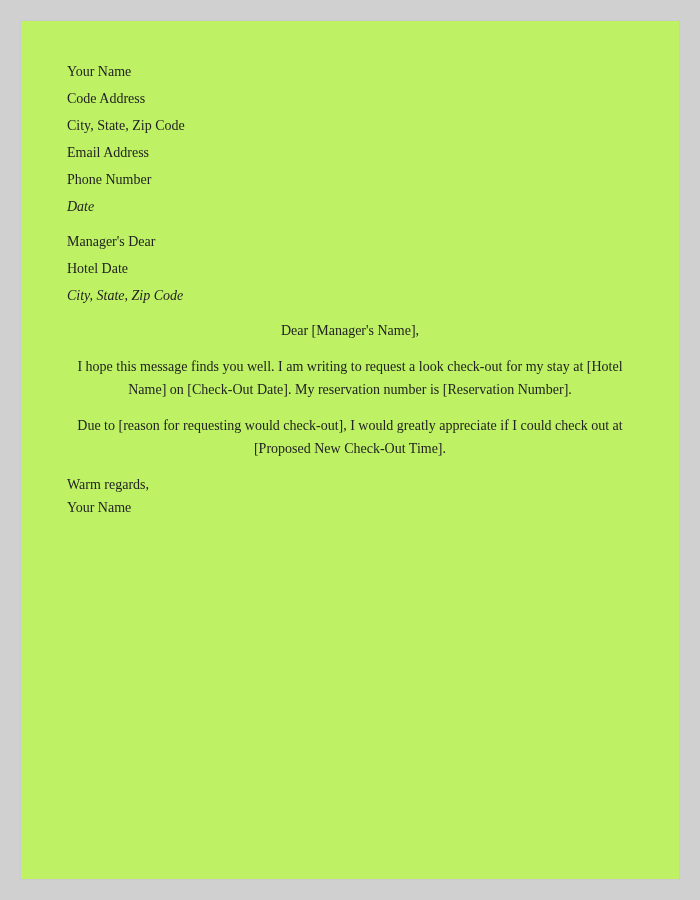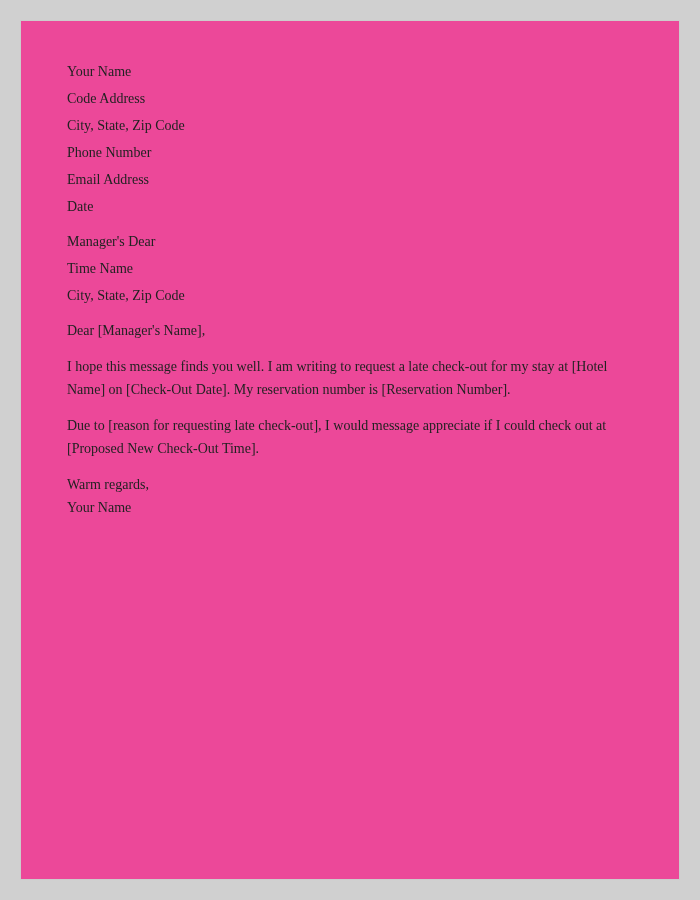--- a/index.html
+++ b/index.html
@@ -14,41 +14,43 @@
       justify-content: center;
       align-items: flex-start;
       min-height: 900px;
       padding: 20px;
       font-family: Georgia, 'Times New Roman', serif;
     }
 
     .page-container {
       width: 660px;
       min-height: 860px;
-      background-color: #ec4899;
+      background-color: #bef264;
       border: 1px solid #cccccc;
       padding: 40px 46px;
     }
 
     .letter-line {
       font-size: 14px;
       color: #222222;
       line-height: 1.5;
       margin-bottom: 6px;
     }
 
     .letter-line.spacer {
       margin-bottom: 14px;
+      font-style: italic;
     }
 
     .letter-paragraph {
       font-size: 14px;
       color: #222222;
       line-height: 1.6;
       margin-bottom: 14px;
+      text-align: center;
     }
 
     .letter-closing {
       font-size: 14px;
       color: #222222;
       line-height: 1.5;
       margin-bottom: 0;
     }
 
     .letter-signoff {
@@ -59,31 +61,31 @@
     }
   </style>
 </head>
 <body>
 
 <div class="page-container">
 
   <p class="letter-line">Your Name</p>
   <p class="letter-line">Code Address</p>
   <p class="letter-line">City, State, Zip Code</p>
+  <p class="letter-line">Email Address</p>
   <p class="letter-line">Phone Number</p>
-  <p class="letter-line">Email Address</p>
   <p class="letter-line spacer">Date</p>
 
   <p class="letter-line">Manager's Dear</p>
-  <p class="letter-line">Time Name</p>
+  <p class="letter-line">Hotel Date</p>
   <p class="letter-line spacer">City, State, Zip Code</p>
 
   <p class="letter-paragraph">Dear [Manager's Name],</p>
 
-  <p class="letter-paragraph">I hope this message finds you well. I am writing to request a late check-out for my stay at [Hotel Name] on [Check-Out Date]. My reservation number is [Reservation Number].</p>
+  <p class="letter-paragraph">I hope this message finds you well. I am writing to request a look check-out for my stay at [Hotel Name] on [Check-Out Date]. My reservation number is [Reservation Number].</p>
 
-  <p class="letter-paragraph">Due to [reason for requesting late check-out], I would message appreciate if I could check out at [Proposed New Check-Out Time].</p>
+  <p class="letter-paragraph">Due to [reason for requesting would check-out], I would greatly appreciate if I could check out at [Proposed New Check-Out Time].</p>
 
 
   <p class="letter-closing">Warm regards,</p>
   <p class="letter-signoff">Your Name</p>
 
 </div>
 
 </body></html>

